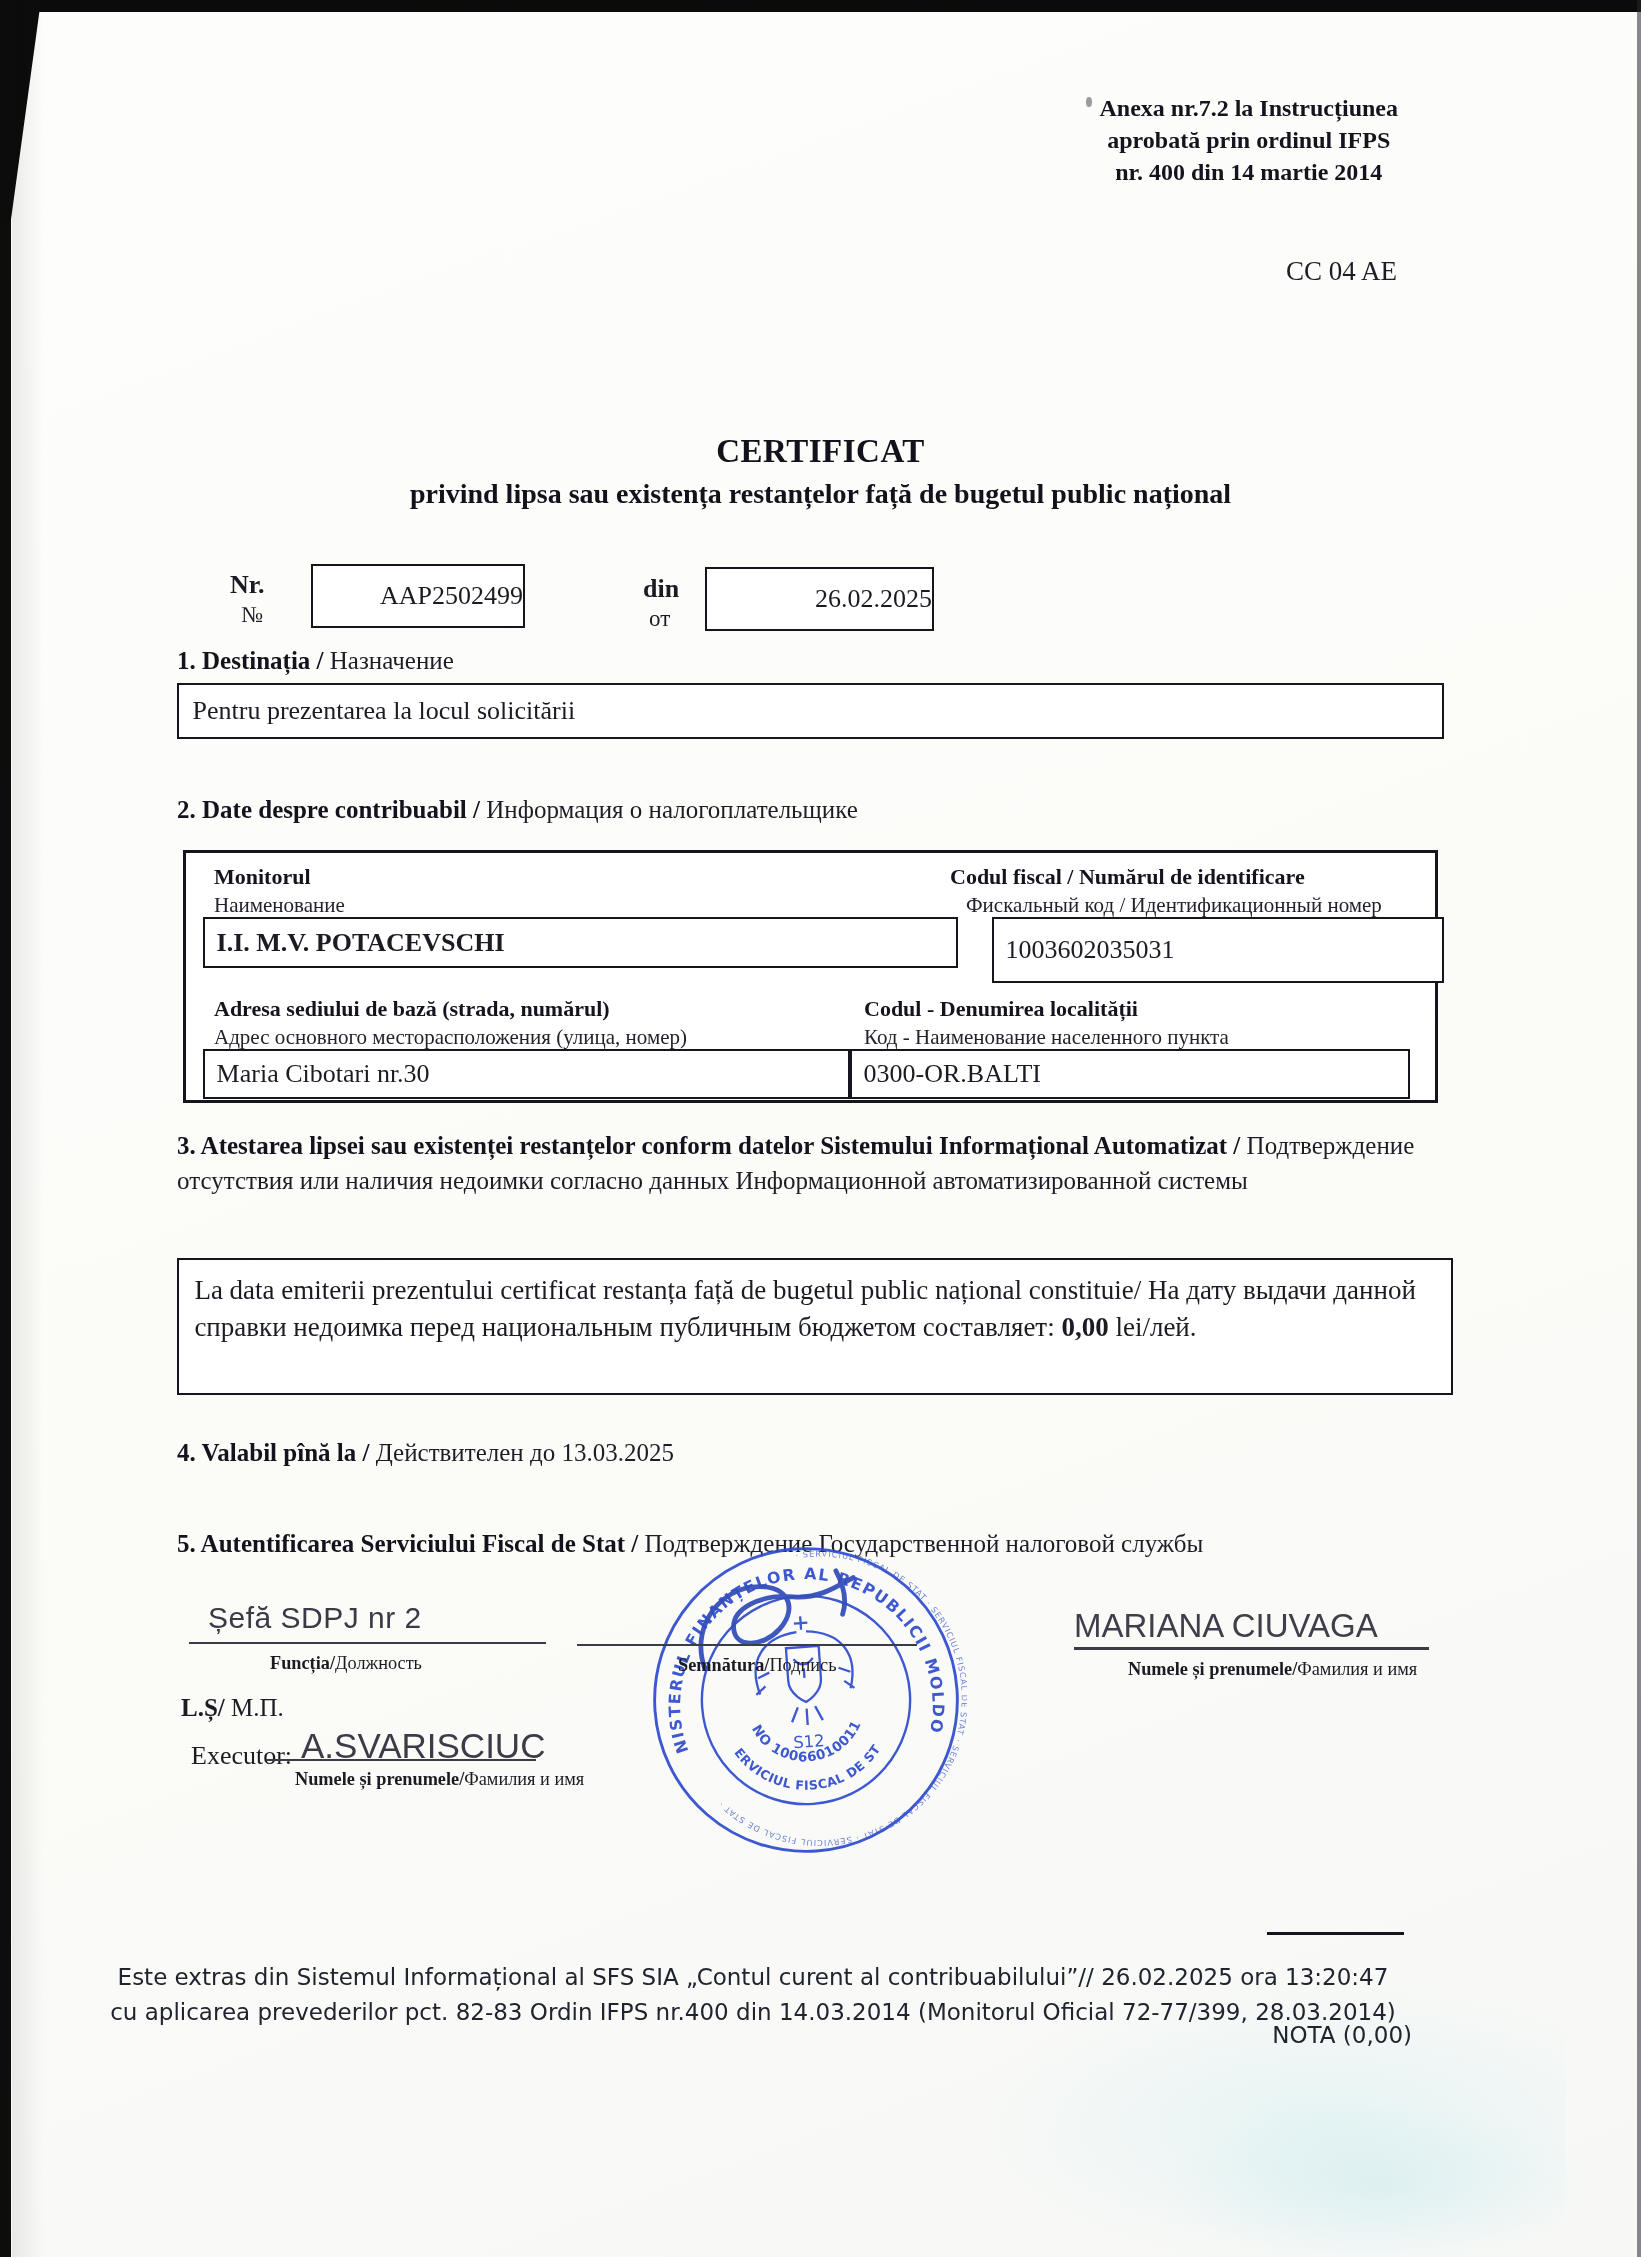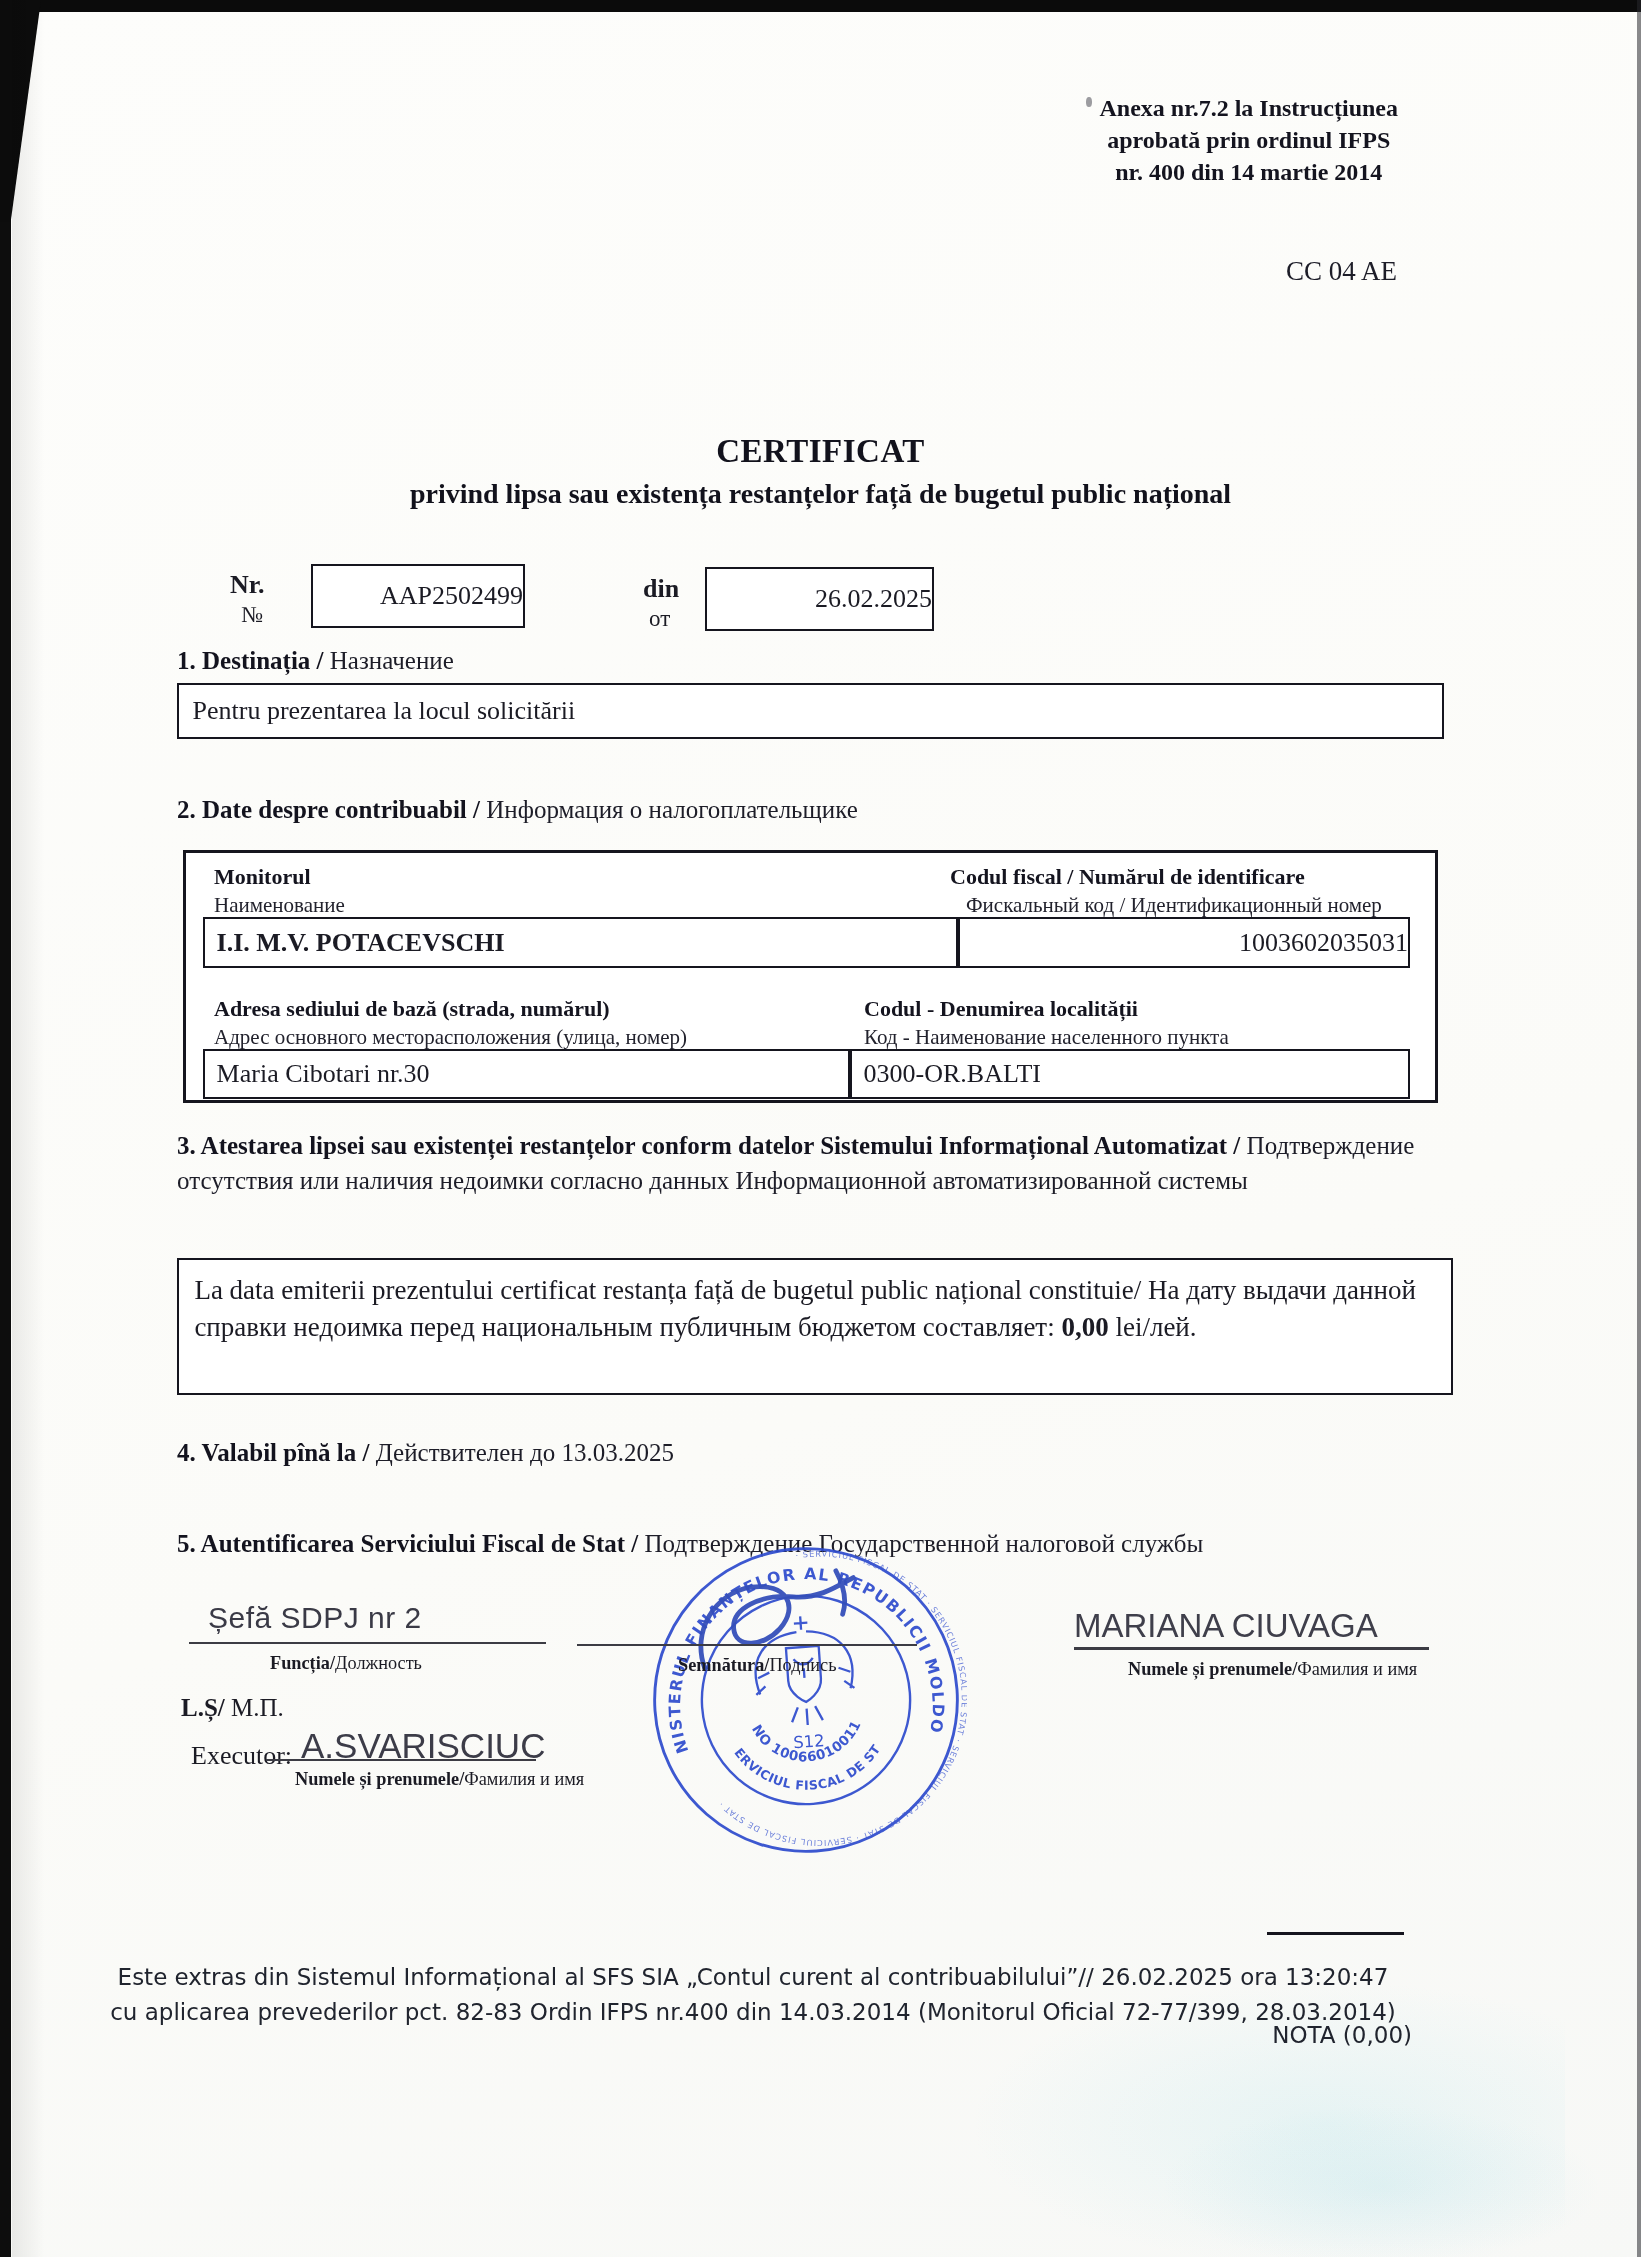--- a/index.html
+++ b/index.html
@@ -119,21 +119,21 @@
   <div class="abs table"></div>
 
   <div class="abs lbl-b" style="left:214px;top:862px;">Monitorul</div>
   <div class="abs lbl-r" style="left:214px;top:891px;">Наименование</div>
   <div class="abs lbl-b" style="left:942px;top:862px;margin-left:8px;">Codul fiscal / Numărul de identificare</div>
   <div class="abs lbl-r" style="left:966px;top:891px;">Фискальный код / Идентификационный номер</div>
 
   <div class="abs cellbox" style="left:203px;top:917px;width:755px;height:51px;font-weight:bold;">
     <span>I.I. M.V. POTACEVSCHI</span>
   </div>
-  <div class="abs cellbox" style="left:958px;top:917px;width:452px;height:51px;justify-content:flex-end;">
+  <div class="abs cellbox" style="left:992px;top:917px;width:452px;height:66px;">
     <span>1003602035031</span>
   </div>
 
   <div class="abs lbl-b" style="left:214px;top:994px;">Adresa sediului de bază (strada, numărul)</div>
   <div class="abs lbl-r" style="left:214px;top:1023px;">Адрес основного месторасположения  (улица, номер)</div>
   <div class="abs lbl-b" style="left:864px;top:994px;">Codul - Denumirea localității</div>
   <div class="abs lbl-r" style="left:864px;top:1023px;">Код - Наименование населенного пункта</div>
 
   <div class="abs cellbox" style="left:203px;top:1049px;width:647px;height:50px;">
     <span>Maria Cibotari nr.30</span>

